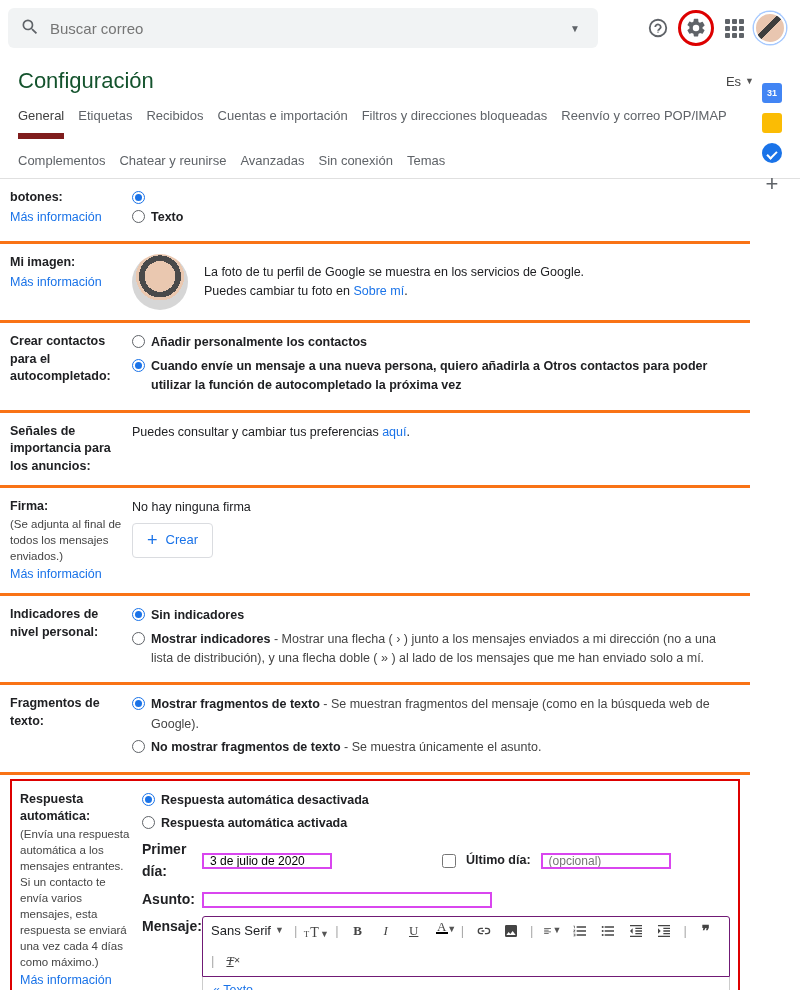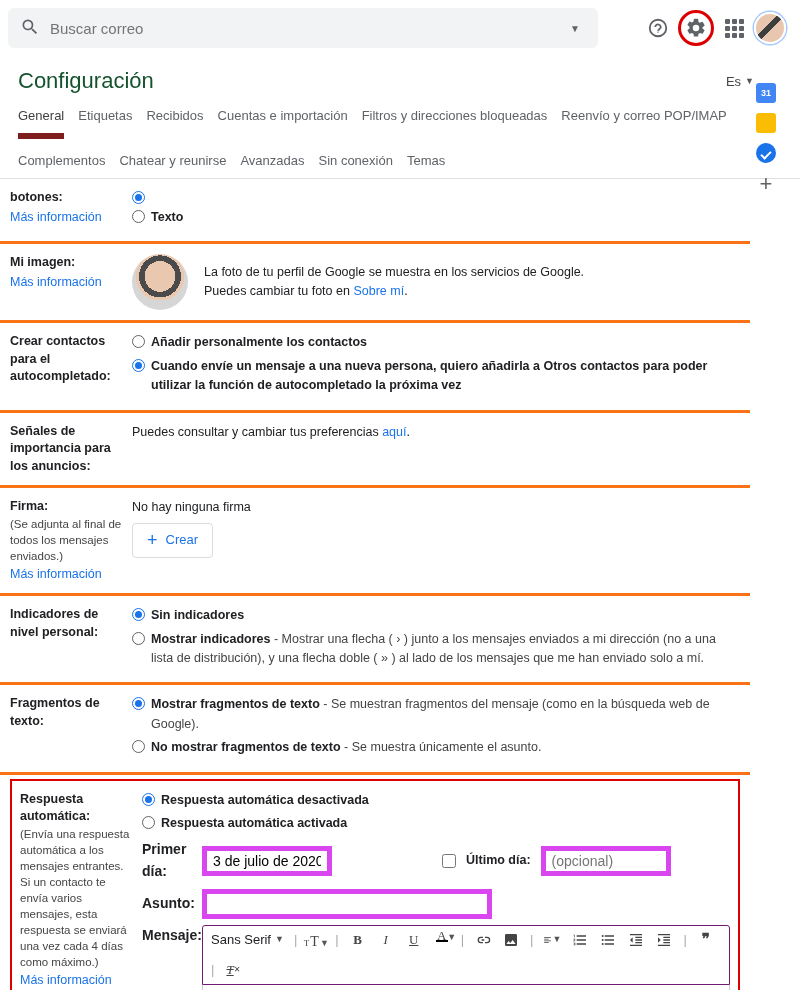--- a/index.html
+++ b/index.html
@@ -22,21 +22,21 @@
 
   .title-row { display: flex; align-items: center; padding: 12px 16px 4px 18px; }
   .title-row h1 { font-size: 22px; font-weight: 400; color: #14532d; flex: 1; }
   .lang { font-size: 13px; color: #444; display: flex; align-items: center; gap: 4px; padding-right: 30px;}
 
   .tabs { display: flex; gap: 14px; padding: 10px 18px 0 18px; border-bottom: 1px solid #e0e0e0; font-size: 13px; color: #5f6368; flex-wrap: wrap; }
   .tab { padding-bottom: 10px; cursor: pointer; white-space: nowrap; }
   .tab.active { color: #404040; border-bottom: 6px solid #7f1d1d; font-weight: 400; }
 
   .content { position: relative; padding-right: 50px; }
-  .right-rail { position: absolute; right: 12px; top: -100px; width: 44px; display: flex; flex-direction: column; align-items: center; gap: 10px; padding-top: 4px;}
+  .right-rail { position: absolute; right: 6px; top: -100px; width: 44px; display: flex; flex-direction: column; align-items: center; gap: 10px; padding-top: 4px;}
   .rail-ic { width: 20px; height: 20px; border-radius: 3px; }
   .rail-cal { background:#4285f4; color:#fff; font-size:9px; display:flex; align-items:center; justify-content:center; font-weight:bold;}
   .rail-keep { background:#fbbc04; }
   .rail-tasks { width:20px;height:20px;border-radius:50%;background:#1a73e8; position:relative;}
   .rail-tasks::after{content:"";position:absolute;left:5px;top:8px;width:8px;height:4px;border-left:2px solid #fff;border-bottom:2px solid #fff;transform:rotate(-45deg);}
   .rail-plus { font-size:22px; color:#5f6368; font-weight:300; line-height:1;}
 
   .section { display: flex; border-bottom: 3px solid #f97316; padding: 10px 10px; }
   .section.noborder { border-bottom: none; }
   .sec-label { flex: 0 0 122px; font-weight: bold; font-size: 12.5px; line-height: 1.4; padding-right: 10px;}
@@ -54,21 +54,21 @@
   .profile-row { display:flex; align-items:center; gap:16px;}
   .profile-pic { width:56px; height:56px; border-radius:50%; background: radial-gradient(circle at 50% 40%, #eac8b0 35%, #4a4a4a 35% 48%, #eac8b0 48% 55%, #d6d6d6 55%); flex-shrink:0;}
 
   .create-btn { display:inline-flex; align-items:center; gap:8px; border:1px solid #dadce0; border-radius:4px; padding:6px 14px; color:#1a73e8; font-size:13px; margin-top:6px; cursor:pointer;}
 
   .highlight-box { border: 2px solid #dd0000; margin: 4px 10px 0 10px; padding: 6px 8px 8px 8px; }
   .highlight-box .section { border-bottom: none; padding: 4px 0;}
 
   .form-row { display:flex; align-items:center; gap:10px; margin: 6px 0; }
   .form-row .fl { width: 50px; font-weight:bold; font-size:14px;}
-  .tinput { border:5px solid #d946ef; padding:2px 6px; font-size:14px; height:30px; }
+  .tinput { border:2px solid #d946ef; padding:2px 6px; font-size:12px; height:16px; }
   input[type=checkbox]{ width:14px; height:14px;}
 
   .toolbar { border:1px solid #701a75; border-radius:3px 3px 0 0; padding:4px 8px; display:flex; align-items:center; gap:10px; background:#fff; font-size:13px; flex-wrap:wrap;}
   .toolbar .sep { color:#aaa; }
   .toolbar .ti { width:18px; height:18px; display:flex; align-items:center; justify-content:center; color:#444; font-family: 'Times New Roman', serif;}
   .tbody-box { border:1px solid #ccc; border-top:none; }
   .tlink-row { padding:4px 10px; color:#1a73e8; font-size:12.5px;}
   .editor { height:120px; border-top:1px solid #eee;}
 
   .sans-sel { font-family: Arial; font-size:13px; display:flex; align-items:center; gap:4px;}

